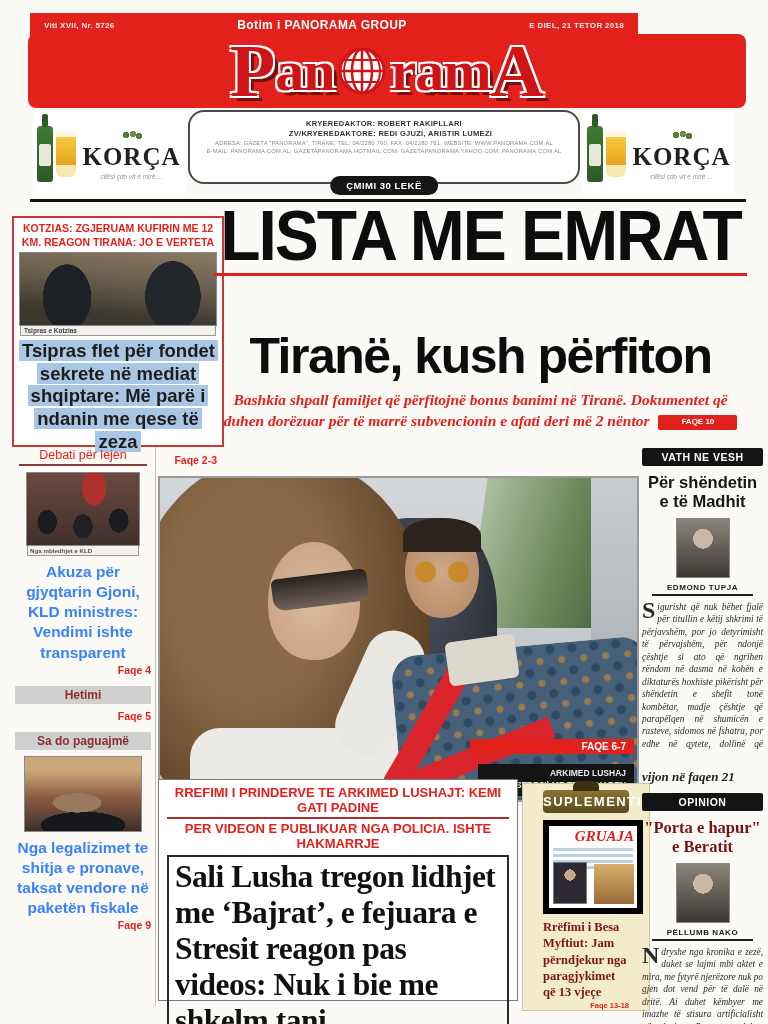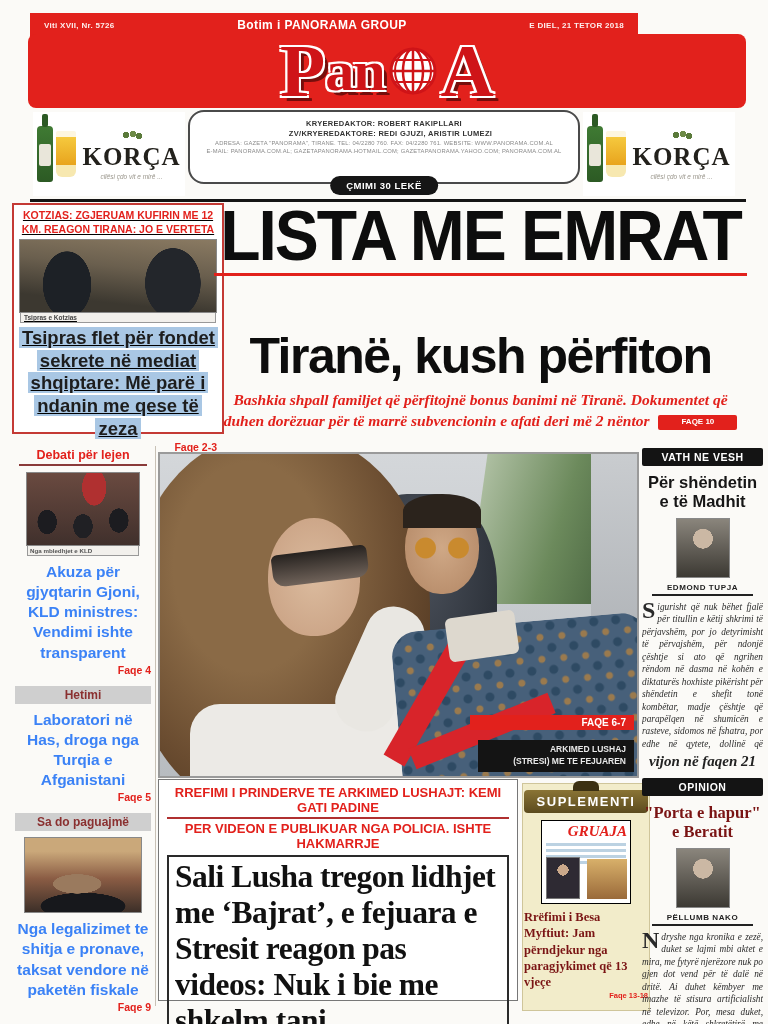--- a/index.html
+++ b/index.html
@@ -39,37 +39,37 @@
   .infobox .l1{font-size:7.5px;font-weight:bold;color:#333;letter-spacing:.3px;}
   .infobox .l2{font-size:7.5px;font-weight:bold;color:#333;letter-spacing:.3px;margin-top:1px;padding-left:13px;}
   .infobox .l3,.infobox .l4{font-size:5.8px;color:#8a8a8a;margin-top:2px;letter-spacing:.2px;}
   .pricepill{position:absolute;left:50%;bottom:-13px;transform:translateX(-50%);background:#161616;color:#fff;
     border-radius:11px;padding:4px 16px;font-size:9.5px;font-weight:bold;letter-spacing:.5px;white-space:nowrap;}
 
   .blackrule{left:30px;top:199px;width:716px;height:3px;background:#151515;}
   .vline{left:155px;top:446px;width:1px;height:560px;background:#c8c1b6;}
 
   
-  .box1{left:12px;top:203px;width:212px;height:231px;border:2px solid #c43a35;background:#fff;padding:4px 5px;box-sizing:border-box;text-decoration:underline;}
+  .box1{left:12px;top:216px;width:212px;height:231px;border:2px solid #c43a35;background:#fff;padding:4px 5px;box-sizing:border-box;}
   .box1 .kick{color:#e2211c;font-weight:bold;font-size:10.5px;line-height:1.3;text-align:center;text-transform:uppercase;}
   .ph{border:1px solid #888;}
   .ph-tsipras{width:196px;height:72px;margin:3px auto 0;background:
       radial-gradient(ellipse 40px 55px at 24% 62%,#1d2126 60%,transparent 61%),
       radial-gradient(ellipse 46px 58px at 78% 60%,#23262b 60%,transparent 61%),
       radial-gradient(circle 9px at 24% 30%,#c9a183 70%,transparent 71%),
       radial-gradient(circle 10px at 78% 26%,#d0a88a 70%,transparent 71%),
       linear-gradient(6deg,#3c3830 20%,#6a5f4e 60%,#8a7a62);}
   .ph-cap{width:196px;margin:0 auto;border:1px solid #999;border-top:0;background:#f2f0ec;color:#444;
       font-size:6.5px;font-weight:bold;padding:1px 3px;box-sizing:border-box;}
   .box1 .hl{margin-top:4px;text-align:center;font-weight:bold;font-size:18.5px;line-height:1.22;color:#1d1d1d;}
   .box1 .hl span{background:#a9c7e4;box-decoration-break:clone;-webkit-box-decoration-break:clone;padding:0 3px;}
   .pg{color:#e2211c;font-weight:bold;font-size:10.5px;text-align:right;margin-top:1px;}
 
   .leftcol{left:15px;top:448px;width:136px;}
-  .sec-red{color:#e2211c;font-weight:bold;font-size:12.5px;text-align:center;padding-bottom:2px;border-bottom:2px solid #8a3a3a;margin:0 4px 6px;}
+  .sec-red{color:#e2211c;font-weight:normal;font-size:12.5px;text-align:center;padding-bottom:2px;border-bottom:2px solid #8a3a3a;margin:0 4px 6px;}
   .sec-gray{background:#cfcfcf;color:#8a3030;font-weight:bold;font-size:12px;text-align:center;padding:2px 0;margin:10px 0 6px;}
   .ph-kld{width:112px;height:72px;margin:0 auto;background:
       radial-gradient(ellipse 16px 20px at 18% 68%,#1c1c20 60%,transparent 61%),
       radial-gradient(ellipse 16px 20px at 50% 74%,#202024 60%,transparent 61%),
       radial-gradient(ellipse 16px 20px at 82% 66%,#1c1c20 60%,transparent 61%),
       radial-gradient(ellipse 20px 30px at 60% 20%,#b03030 60%,transparent 61%),
       linear-gradient(#6a4a40,#40302c);}
   .ph-capw{width:112px;margin:0 auto;border:1px solid #999;border-top:0;background:#f2f0ec;color:#555;font-size:6.2px;font-weight:bold;padding:1px 2px;box-sizing:border-box;}
   .lhl{font-weight:bold;font-size:15.5px;line-height:1.3;color:#3b82f6;text-align:center;margin-top:6px;}
   .ph-fiscal{width:116px;height:74px;margin:0 auto;background:
@@ -82,21 +82,21 @@
   .lead h1{margin:0;font-size:66px;font-weight:800;letter-spacing:-2px;color:#0d0d0d;line-height:1.02;
       transform:scaleY(1.08);transform-origin:top;white-space:nowrap;}
   .redrule{height:3px;background:#e2211c;margin:6px 2px 2px;}
   .lead h2{margin:2px 0 0;font-size:50px;font-weight:800;letter-spacing:-1.5px;line-height:1.04;color:#0d0d0d;}
   .deck{margin-top:8px;color:#e2211c;font-family:"Liberation Serif",serif;font-style:italic;font-weight:bold;
       font-size:15.5px;line-height:1.35;}
   .deck .badge{display:inline-block;background:#e2211c;color:#fff;font-family:"Liberation Sans",sans-serif;
       font-style:normal;font-size:8px;font-weight:bold;padding:2px 23px;border-radius:2px;vertical-align:2px;margin-left:5px;}
 
   
-  .hero{left:158px;top:452px;width:477px;height:322px;border:2px solid #9a9a9a;background:linear-gradient(#d4d7da,#b8bcc0);overflow:hidden;}
+  .hero{left:158px;top:476px;width:477px;height:322px;border:2px solid #9a9a9a;background:linear-gradient(#d4d7da,#b8bcc0);overflow:hidden;}
   .hero>div{position:absolute;}
   .h-window{right:30px;top:0;width:130px;height:150px;background:linear-gradient(100deg,#aebfa2,#6c8a5c 60%,#4e6a44);transform:skewX(-8deg);}
   .h-pillar{right:0;top:0;width:46px;height:322px;background:linear-gradient(#c9cccf,#9fa3a8);}
   .h-seat{right:140px;top:40px;width:150px;height:230px;background:radial-gradient(ellipse at 50% 30%,#4a505a,#2e333b 70%);border-radius:40% 40% 0 0;}
   .h-hair{left:-30px;top:-20px;width:300px;height:380px;background:radial-gradient(ellipse at 40% 35%,#8a6a46 30%,#6a4c30 60%,#4e3620 85%);border-radius:45%;}
   .h-face{left:108px;top:64px;width:92px;height:118px;background:radial-gradient(#dbbb9e,#c79e80);border-radius:50% 50% 46% 46%;}
   .h-glasses{left:112px;top:96px;width:96px;height:32px;background:linear-gradient(#26221f,#70635a);border-radius:6px 6px 12px 12px;transform:rotate(-7deg);}
   .h-wtop{left:30px;top:250px;width:260px;height:80px;background:#eceae6;border-radius:30px 60px 0 0;}
   .h-arm{left:190px;top:150px;width:60px;height:130px;background:#e9e7e2;border-radius:28px;transform:rotate(24deg);}
   .h-mhead{right:158px;top:48px;width:74px;height:92px;background:radial-gradient(#cfa886,#b28664);border-radius:48%;}
@@ -117,43 +117,43 @@
   
   .mainstory{left:158px;top:779px;width:360px;height:222px;border:1px solid #777;background:#fff;
       padding:5px 8px;box-sizing:border-box;}
   .mainstory .k1{color:#e2211c;font-weight:bold;font-size:13px;text-align:center;padding-bottom:2px;border-bottom:2px solid #b03030;}
   .mainstory .k2{color:#e2211c;font-weight:bold;font-size:13px;text-align:center;margin-top:2px;}
   .mainstory .inner{border:2px solid #2a2a2a;margin-top:4px;padding:2px 6px 4px;}
   .mainstory .hl{font-family:"Liberation Serif",serif;font-weight:bold;font-size:31.5px;line-height:1.14;
       letter-spacing:-.5px;color:#111;}
 
   
-  .supl{left:522px;top:783px;width:128px;height:228px;background:#f2ecca;border:1px solid #cfc59a;box-sizing:border-box;padding:6px 1px;}
+  .supl{left:522px;top:783px;width:128px;height:228px;background:#f2ecca;border:1px solid #cfc59a;box-sizing:border-box;padding:6px 20px;}
   .supl .head{position:relative;background:linear-gradient(#8a7435,#5c4b1e);color:#fff;font-weight:bold;font-size:13px;
       letter-spacing:1.5px;text-align:center;padding:4px 0;border-radius:4px;}
   .supl .head:before{content:"";position:absolute;top:-9px;left:50%;transform:translateX(-50%);width:26px;height:10px;background:#3c3012;border-radius:6px 6px 0 0;}
-  .cover{width:88px;height:82px;margin:7px auto 5px;background:#fff;border:1px solid #000000;position:relative;overflow:hidden;}
+  .cover{width:88px;height:82px;margin:7px auto 5px;background:#fff;border:6px solid #000000;position:relative;overflow:hidden;}
   .cover .ttl{color:#e2211c;font-family:"Liberation Serif",serif;font-weight:bold;font-style:italic;font-size:15px;text-align:right;padding:2px 3px 0;}
   .cover .lines{margin:3px 4px;height:22px;background:repeating-linear-gradient(#bcd2e2 0 3px,transparent 3px 6px);}
   .cover .port{position:absolute;left:4px;bottom:4px;width:32px;height:40px;background:radial-gradient(circle 8px at 50% 30%,#caa88a 70%,#2e2a33 71%);border:1px solid #777;}
   .cover .side{position:absolute;right:3px;bottom:4px;width:40px;height:40px;background:linear-gradient(#d8b06a,#9a6a3a);}
   .supl .hl{color:#7a1414;font-family:"Liberation Serif",serif;font-weight:bold;font-size:12.5px;line-height:1.3;text-align:left;}
   .supl .pg{font-size:7.5px;}
 
   
   .rcol{left:642px;top:448px;width:121px;}
   .rbar{background:#141414;color:#fff;font-weight:bold;font-size:10.5px;letter-spacing:.5px;text-align:center;padding:3px 0;border-radius:2px;}
   .rhl{font-weight:bold;font-size:16.5px;line-height:1.18;text-align:center;color:#161616;margin:7px 0 6px;}
   .rhl.maroon{color:#7a1414;font-family:"Liberation Serif",serif;}
   .rport{width:52px;height:58px;margin:0 auto;border:1px solid #888;background:radial-gradient(circle 14px at 50% 34%,#cbb8a4 70%,transparent 71%),linear-gradient(#8a857c,#3c3933);}
   .rby{font-size:8px;font-weight:bold;letter-spacing:.6px;text-align:center;color:#222;margin:5px 10px 0;padding-bottom:2px;border-bottom:2px solid #222;}
   .rbody{font-family:"Liberation Serif",serif;font-style:italic;font-size:9.3px;line-height:1.34;color:#2a2a2a;
       text-align:justify;margin-top:5px;overflow:hidden;}
   .rbody:first-letter{font-size:24px;font-style:normal;font-weight:bold;float:left;line-height:.82;padding-right:2px;}
-  .rcont{font-family:"Liberation Serif",serif;font-style:italic;font-weight:bold;font-size:15px;text-align:center;color:#222;margin:4px 0 8px;}
+  .rcont{font-family:"Liberation Serif",serif;font-style:italic;font-weight:bold;font-size:13px;text-align:left;color:#222;margin:20px 0 8px;}
 </style>
 </head>
 <body>
 
 <div class="abs topstrip">
   <span class="small">Viti XVII, Nr. 5726</span>
   <span class="mid">Botim i PANORAMA GROUP</span>
   <span class="small">E DIEL, 21 TETOR 2018</span>
 </div>
 
@@ -163,20 +163,21 @@
       <span class="low">an</span>
     <svg width="50" height="50" viewBox="0 0 50 50">
       <circle cx="25" cy="25" r="22" fill="#fff" stroke="#cf1418" stroke-width="3"></circle>
       <ellipse cx="25" cy="25" rx="10" ry="22" fill="none" stroke="#cf1418" stroke-width="2.5"></ellipse>
       <ellipse cx="25" cy="25" rx="18" ry="22" fill="none" stroke="#cf1418" stroke-width="2"></ellipse>
       <line x1="3" y1="25" x2="47" y2="25" stroke="#cf1418" stroke-width="2.5"></line>
       <line x1="6" y1="14" x2="44" y2="14" stroke="#cf1418" stroke-width="2"></line>
       <line x1="6" y1="36" x2="44" y2="36" stroke="#cf1418" stroke-width="2"></line>
       <line x1="25" y1="3" x2="25" y2="47" stroke="#cf1418" stroke-width="2.5"></line>
     </svg>
+    <span class="low">ram</span>
       <span class="cap">A</span>
   </div>
 </div>
 
 <div class="korca" style="left:33px;">
   <div class="bottle"></div>
   <div class="glass"></div>
   <div class="brandwrap">
     <div class="hop"></div>
     <div class="brand">KORÇA</div>
@@ -213,21 +214,20 @@
 </div>
 
 <div class="abs leftcol">
   <div class="sec-red">Debati për lejen</div>
   <div class="ph ph-kld"></div>
   <div class="ph-capw">Nga mbledhjet e KLD</div>
   <div class="lhl">Akuza për gjyqtarin Gjoni, KLD ministres: Vendimi ishte transparent</div>
   <div class="pg">Faqe 4</div>
 
   <div class="sec-gray">Hetimi</div>
-  <div class="lhl">Laboratori në Has, droga nga Turqia e Afganistani</div>
   <div class="pg">Faqe 5</div>
 
   <div class="sec-gray">Sa do paguajmë</div>
   <div class="ph ph-fiscal"></div>
   <div class="lhl">Nga legalizimet te shitja e pronave, taksat vendore në paketën fiskale</div>
   <div class="pg">Faqe 9</div>
 </div>
 
 <div class="abs lead">
   <h1>LISTA ME EMRAT</h1>

